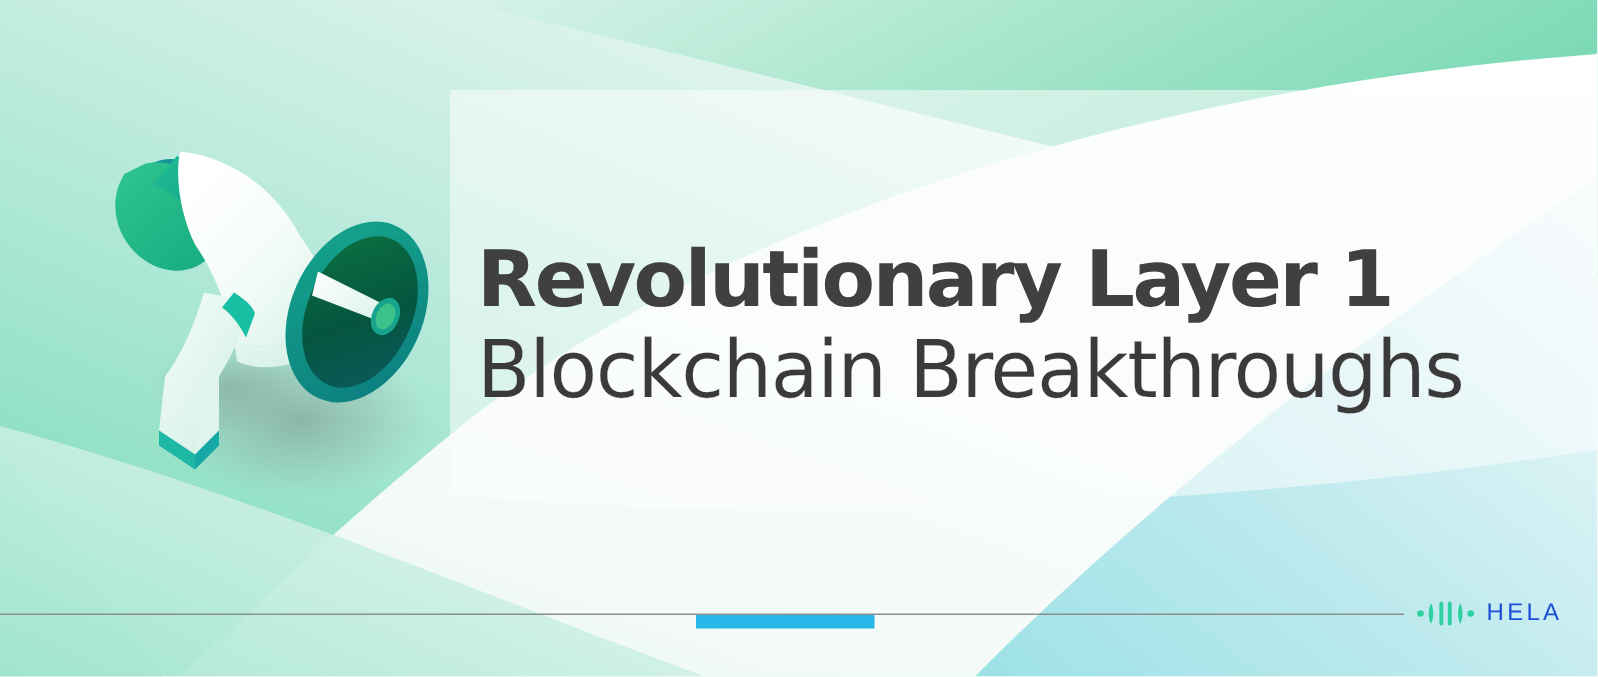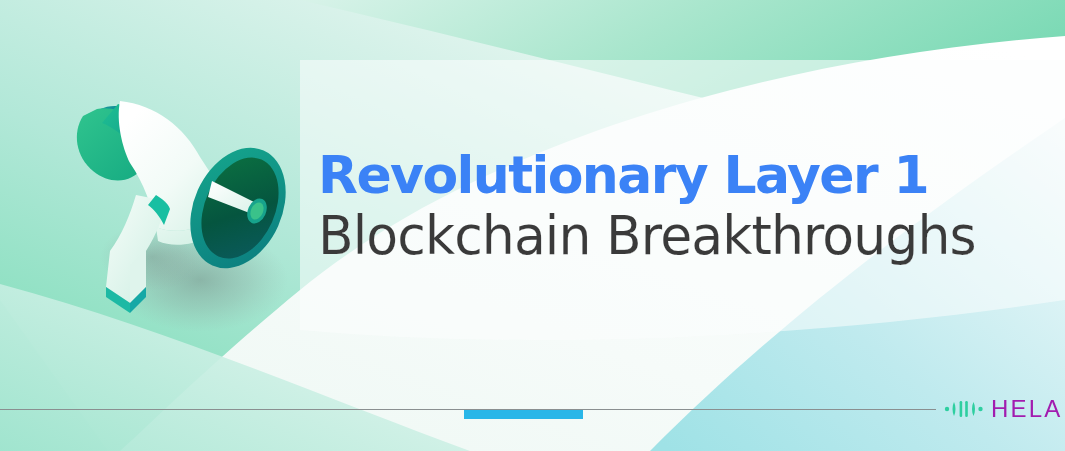--- a/index.html
+++ b/index.html
@@ -37,22 +37,23 @@
     position:absolute;
     left:318px; top:146px;
     width:700px;
   }
   .headline-line1 {
     font-family:"DejaVu Sans", sans-serif;
     font-weight:700;
     font-size:52px;
     line-height:58px;
     letter-spacing:-1.6px;
-    color:#3b82f6;
+    color:#404040;
     white-space:nowrap;
+    margin-top:12px;
   }
   .headline-line2 {
     font-family:"DejaVu Sans", sans-serif;
     font-weight:400;
     font-size:52px;
     line-height:62px;
     letter-spacing:-0.9px;
     color:#3a3a3a;
     white-space:nowrap;
     transform:scaleY(1.02);
@@ -79,24 +80,24 @@
     position:absolute;
     left:944px; top:397px;
     height:24px;
     display:flex;
     align-items:center;
     gap:7px;
   }
   .logo-mark { display:block; }
   .logo-text {
     font-family:"Liberation Sans", sans-serif;
-    font-size:24px;
+    font-size:16px;
     font-weight:400;
     letter-spacing:2.2px;
-    color:#a21caf;
+    color:#1d4ed8;
     line-height:20px;
   }
 </style>
 </head>
 <body>
 
 <div id="banner">
 
   <svg class="bg-svg" viewBox="0 0 1065 451" preserveAspectRatio="none">
     <defs>

